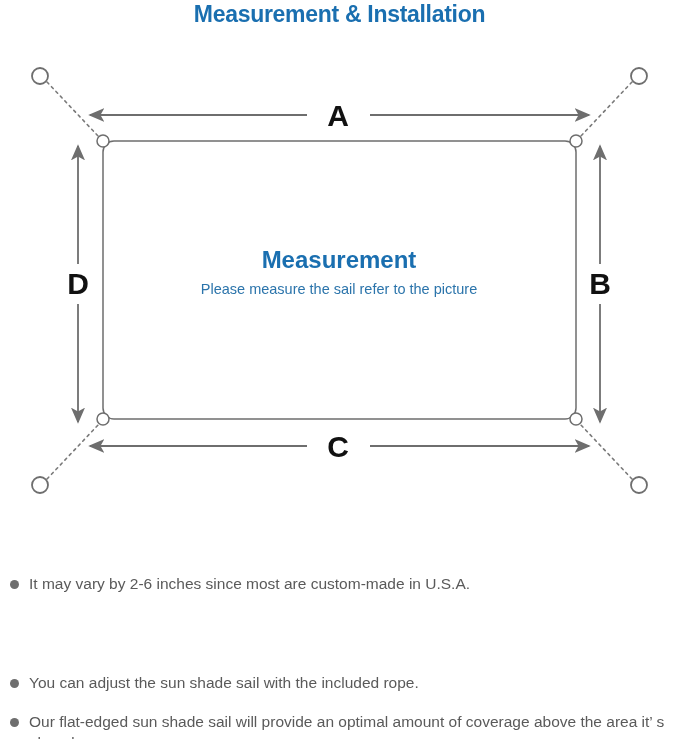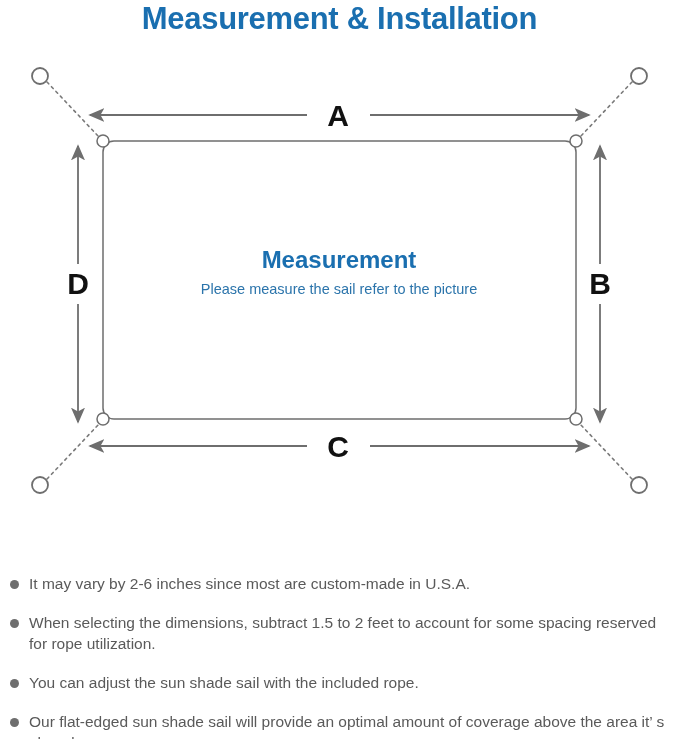--- a/index.html
+++ b/index.html
@@ -17,21 +17,21 @@
   }
 
   #page-title {
     position: absolute;
     left: 0;
     top: 1px;
     width: 679px;
     text-align: center;
     font-family: "Liberation Sans", sans-serif;
     font-weight: bold;
-    font-size: 31px;
+    font-size: 23px;
     letter-spacing: -0.3px;
     color: #1a6fb0;
     white-space: nowrap;
   }
 
   #diagram {
     position: absolute;
     left: 0;
     top: 46px;
     width: 679px;
@@ -137,24 +137,20 @@
     <text class="svg-center-title" x="339" y="222" text-anchor="middle">Measurement</text>
     <text class="svg-center-sub" x="339" y="248" text-anchor="middle">Please measure the sail refer to the picture</text>
   </svg>
 </div>
 
 <div id="notes">
   <div class="note-row" style="top:49px;">
     <span class="note-bullet"></span>
     <span class="note-text">It may vary by 2-6 inches since most are custom-made in U.S.A.</span>
   </div>
-  <div class="note-row" style="top:88px;">
-    <span class="note-bullet"></span>
-    <span class="note-text">When selecting the dimensions, subtract 1.5 to 2 feet to account for some spacing reserved for rope utilization.</span>
-  </div>
   <div class="note-row" style="top:148px;">
     <span class="note-bullet"></span>
     <span class="note-text">You can adjust the sun shade sail with the included rope.</span>
   </div>
   <div class="note-row" style="top:187px;">
     <span class="note-bullet"></span>
     <span class="note-text">Our flat-edged sun shade sail will provide an optimal amount of coverage above the area it’ s placed.</span>
   </div>
 </div>
 

